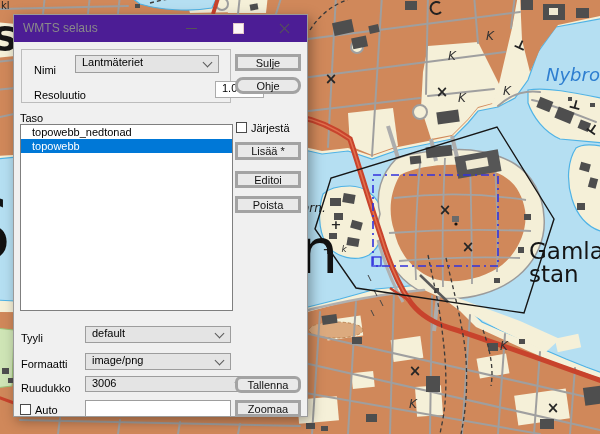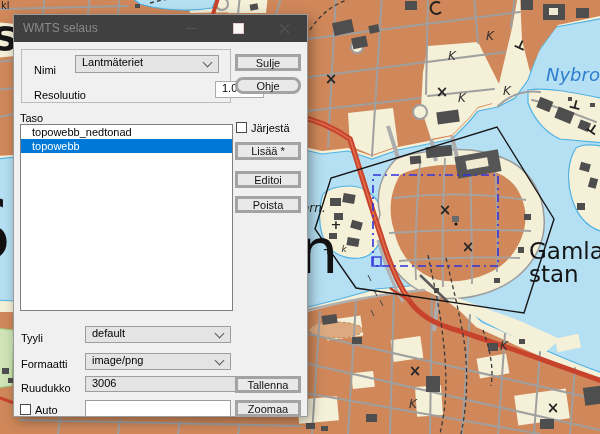--- a/index.html
+++ b/index.html
@@ -5,21 +5,21 @@
   html,body{margin:0;padding:0;background:#222;}
   .stage{position:relative;width:600px;height:434px;overflow:hidden;
          font-family:"Liberation Sans",sans-serif;background:#b5dff2;}
   .stage svg{position:absolute;inset:0;}
   svg text{font-family:"DejaVu Sans",sans-serif;}
 
   
   .dialog{position:absolute;left:13px;top:14px;width:295px;height:403px;
           background:#f0f0f0;border:1px solid #9a9a9a;box-sizing:border-box;
           box-shadow:3px 4px 12px rgba(0,0,0,.35);font-size:11px;color:#000;}
-  .titlebar{position:absolute;left:0;top:0;right:0;height:27px;background:#404040;}
+  .titlebar{position:absolute;left:0;top:0;right:0;height:27px;background:#4c1d95;}
   .title{position:absolute;left:9px;top:0;height:27px;line-height:27px;
          font-size:12px;color:#8a8a8a;}
   .winbtn{position:absolute;top:0;width:40px;height:27px;display:flex;
           align-items:center;justify-content:center;}
   .ico-min{width:11px;height:1px;background:#555;}
   .ico-max{width:9px;height:9px;border:1px solid #e3c9c9;background:#fdf6f6;}
   .ico-close{position:relative;width:13px;height:13px;}
   .ico-close i{position:absolute;left:0;top:6px;width:13px;height:1px;background:#555;}
   .ico-close i:first-child{transform:rotate(45deg);}
   .ico-close i:last-child{transform:rotate(-45deg);}
@@ -336,20 +336,20 @@
     <div class="combo" style="left:71px;top:338px;width:146px;height:17px;">
       <span>image/png</span>
       <span class="chev"></span>
     </div>
 
     <span class="lbl" style="left:7px;top:367px;">Ruudukko</span>
     <div class="combo" style="left:71px;top:361px;width:166px;height:16px;">
       <span>3006</span>
       <span class="chev"></span>
     </div>
-    <div class="btn" style="left:221px;top:361px;width:66px;height:17px;">Tallenna</div>
+    <div class="btn" style="left:221px;top:361px;width:66px;height:17px;border-radius:6px;">Tallenna</div>
 
     <span class="cb" style="left:6px;top:389px;"></span>
     <span class="lbl" style="left:21px;top:389px;">Auto</span>
     <input class="field" style="left: 71px; top: 385px; width: 146px; height: 17px;" type="text" value="">
     <div class="btn" style="left:221px;top:385px;width:66px;height:17px;">Zoomaa</div>
   </div>
 </div>
 
 </body></html>

